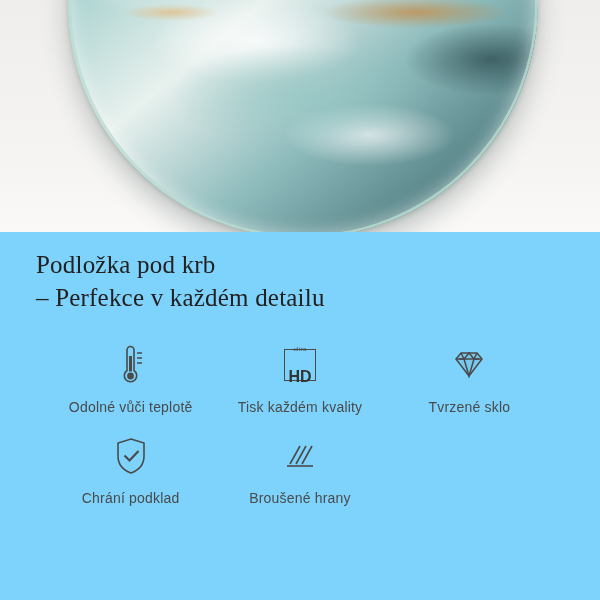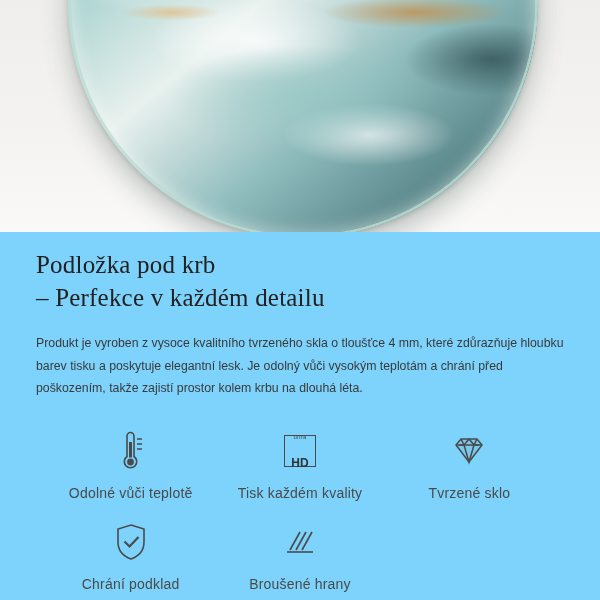--- a/index.html
+++ b/index.html
@@ -149,21 +149,21 @@
     align-items: center;
     justify-content: center;
     line-height: 1;
   }
   .hd-badge .hd-top {
     font-size: 6px;
     letter-spacing: 0.3px;
     color: #4a4a4a;
   }
   .hd-badge .hd-main {
-    font-size: 12px;
+    font-size: 16px;
     font-weight: bold;
     color: #333;
     margin-top: 17px;
   }
 </style>
 </head>
 <body>
 
 <div class="page">
 
@@ -176,21 +176,20 @@
     </div>
 
   </div>
 
   <div class="content">
     <h1 class="headline">
       <span>Podložka pod krb</span>
       <span class="line2">– Perfekce v každém detailu</span>
     </h1>
 
-    <p class="paragraph">Produkt je vyroben z vysoce kvalitního tvrzeného skla o tloušťce 4 mm, které zdůrazňuje hloubku barev tisku a poskytuje elegantní lesk. Je odolný vůči vysokým teplotám a chrání před poškozením, takže zajistí prostor kolem krbu na dlouhá léta.</p>
 
     <div class="features">
 
       <div class="feature">
         <div class="feature-icon">
           <svg width="42" height="46" viewBox="0 0 42 46" fill="none" stroke="#4a4a4a" stroke-width="1.6">
             <path d="M17 8a3.5 3.5 0 0 1 7 0v20.5a6.2 6.2 0 1 1-7 0V8z"></path>
             <path d="M20.5 14v15.5" stroke-width="3"></path>
             <circle cx="20.5" cy="34" r="3.4" fill="#4a4a4a" stroke="none"></circle>
             <path d="M27 11h5M27 16h5M27 21h5" stroke-width="1.4"></path>

